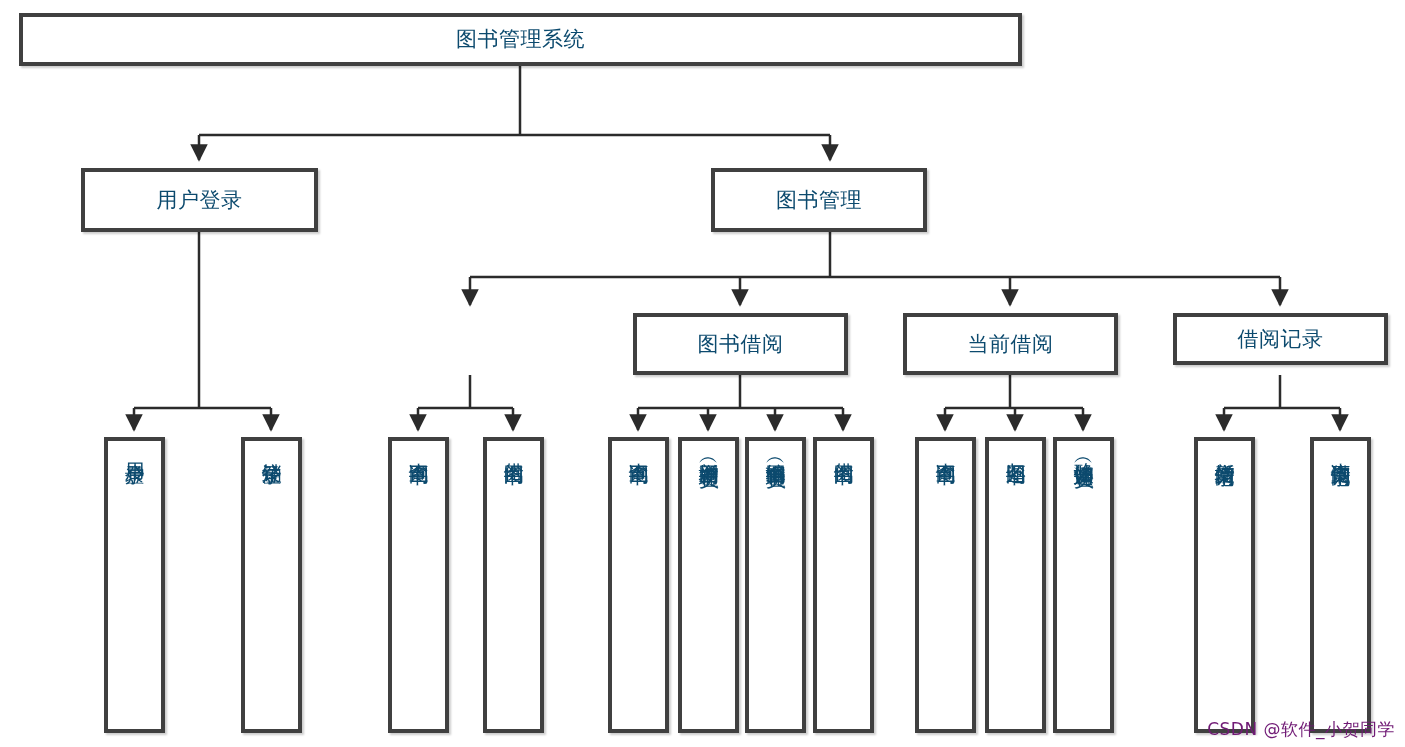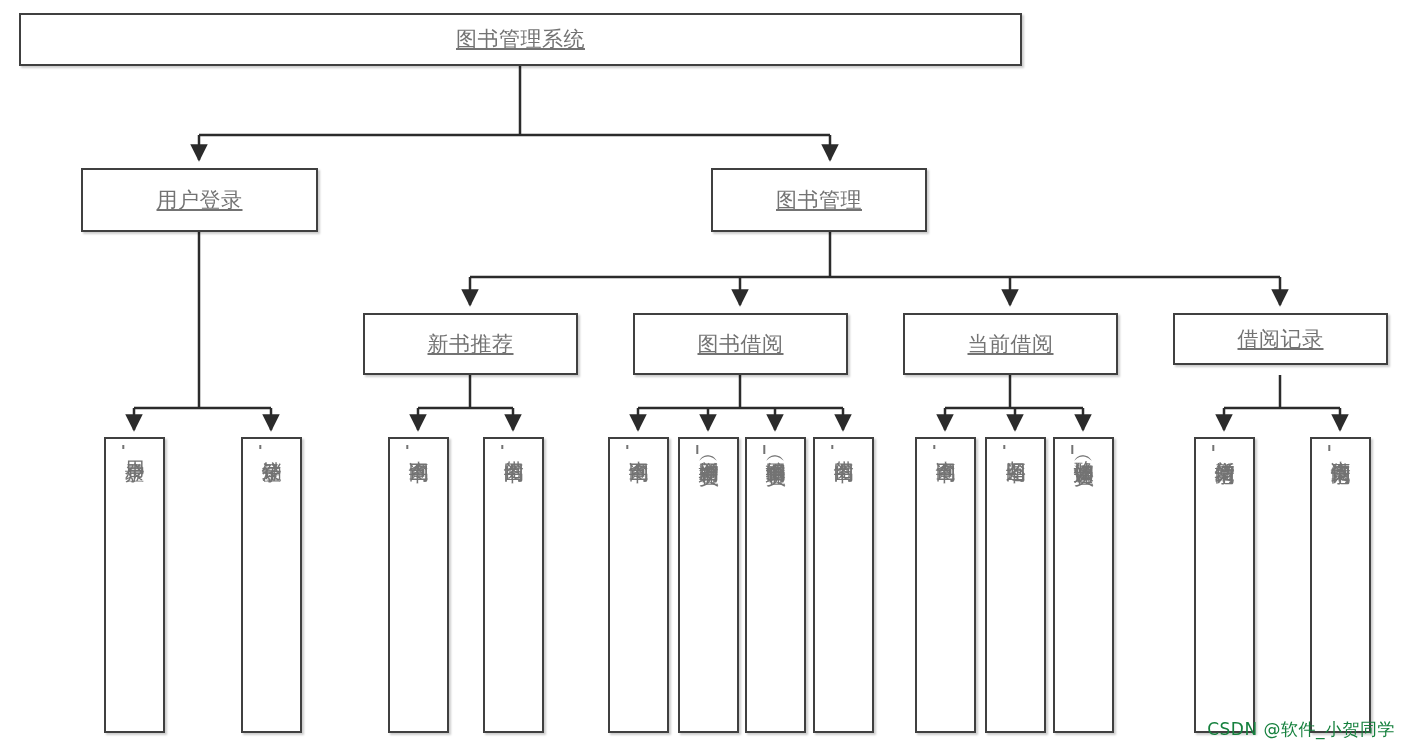--- a/index.html
+++ b/index.html
@@ -13,28 +13,27 @@
   #canvas {
     position: relative;
     width: 1405px;
     height: 747px;
     background: #ffffff;
     overflow: hidden;
   }
   .node {
     position: absolute;
     box-sizing: border-box;
-    border: 2px solid #404040;
+    border: 4px solid #404040;
     background: #ffffff;
     display: flex;
     align-items: center;
     justify-content: center;
-    color: #737373;
+    color: #0c4a6e;
     box-shadow: 2px 2px 2px rgba(0,0,0,0.20);
-    text-decoration: underline;
   }
   .node .lbl {
     font-size: 21px;
     line-height: 1.15;
     letter-spacing: 0.5px;
     white-space: nowrap;
   }
   .node.vert {
     padding: 6px 0;
     align-items: flex-start;
@@ -54,21 +53,21 @@
     top: 0;
     width: 1405px;
     height: 747px;
     pointer-events: none;
   }
   .watermark {
     position: absolute;
     right: 10px;
     bottom: 6px;
     font-size: 17px;
-    color: #15803d;
+    color: #701a75;
     white-space: nowrap;
     letter-spacing: 0.5px;
   }
 </style>
 </head>
 <body>
 
 <div id="canvas">
 
   <svg id="edges" viewBox="0 0 1405 747" xmlns="http://www.w3.org/2000/svg">
@@ -125,23 +124,20 @@
     <span class="lbl">图书管理系统</span>
   </div>
 
   <div class="node" style="left:81px; top:168px; width:237px; height:64px;">
     <span class="lbl">用户登录</span>
   </div>
   <div class="node" style="left:711px; top:168px; width:216px; height:64px;">
     <span class="lbl">图书管理</span>
   </div>
 
-  <div class="node" style="left:363px; top:313px; width:215px; height:62px;">
-    <span class="lbl">新书推荐</span>
-  </div>
   <div class="node" style="left:903px; top:313px; width:215px; height:62px;">
     <span class="lbl">当前借阅</span>
   </div>
   <div class="node" style="left:633px; top:313px; width:215px; height:62px;">
     <span class="lbl">图书借阅</span>
   </div>
   <div class="node" style="left:1173px; top:313px; width:215px; height:52px;">
     <span class="lbl">借阅记录</span>
   </div>
 

